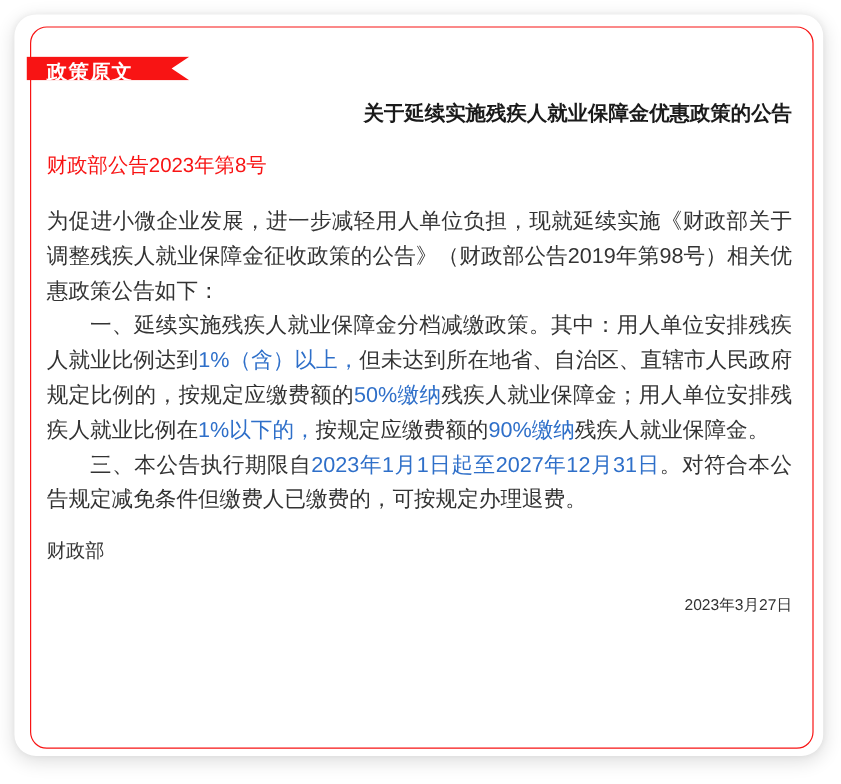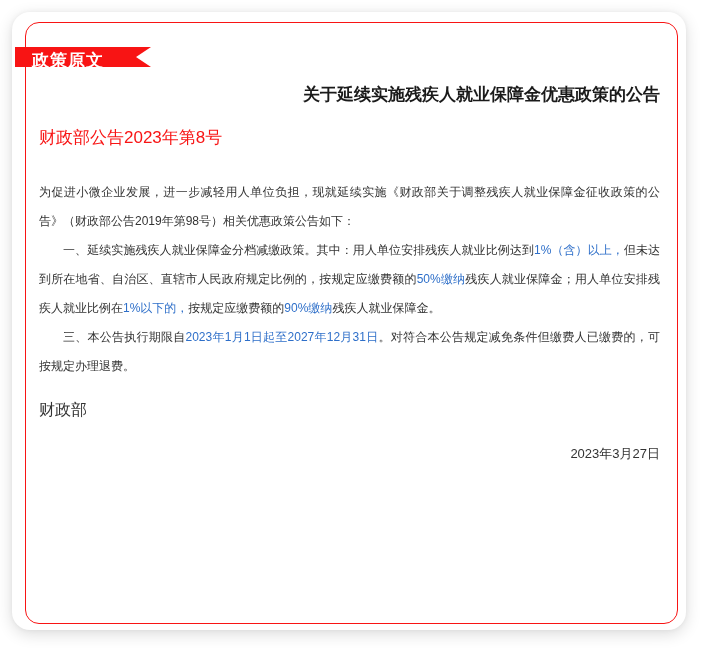--- a/index.html
+++ b/index.html
@@ -32,21 +32,21 @@
     left: 13px;
     right: 8px;
     top: 10px;
     bottom: 6px;
     border: 1px solid var(--red);
     border-radius: 14px;
     box-sizing: border-box;
   }
   .ribbon {
     position: absolute;
-    left: 3px;
+    left: 10px;
     top: 35px;
     width: 136px;
     height: 20px;
     box-sizing: border-box;
     background: var(--red);
     color: #ffffff;
     font-size: 17px;
     font-weight: bold;
     line-height: 28px;
     letter-spacing: 1px;
@@ -73,22 +73,22 @@
     line-height: 24px;
   }
   .doc-number {
     margin-top: 19px;
     text-align: left;
     font-size: 17px;
     color: var(--red);
     line-height: 24px;
   }
   .doc-body {
-    margin-top: 28px;
-    font-size: 12px;
+    margin-top: 20px;
+    font-size: 18px;
     line-height: 29px;
     color: var(--text);
     text-align: justify;
   }
   .doc-body p { margin: 0; }
   .indent { text-indent: 2em; }
   .blue { color: var(--blue); }
   .sign-name {
     margin-top: 14px;
     text-align: left;

